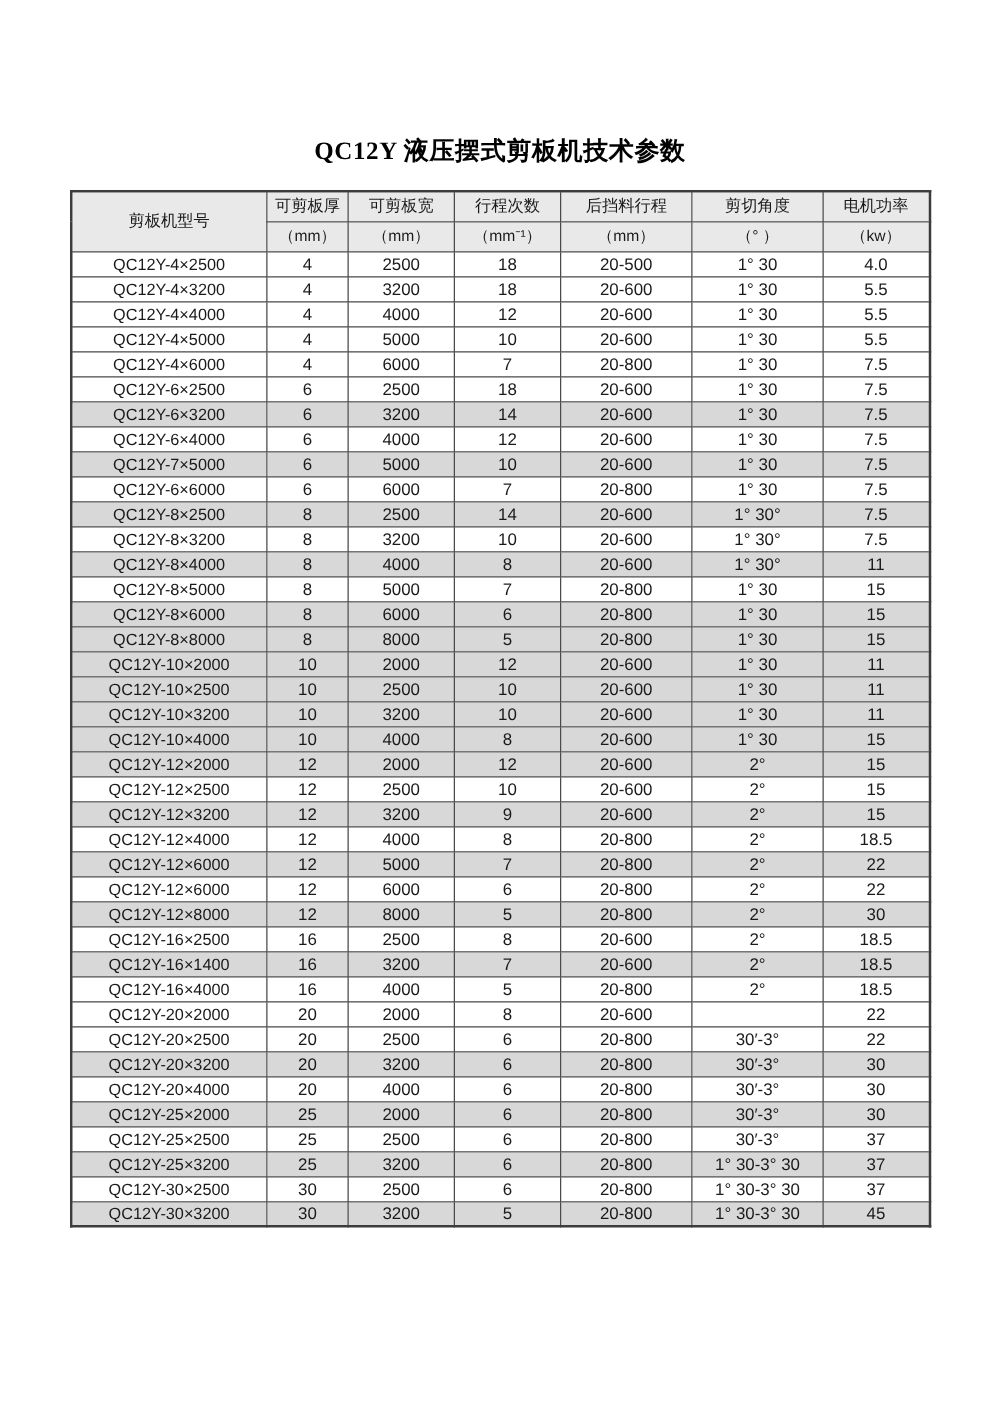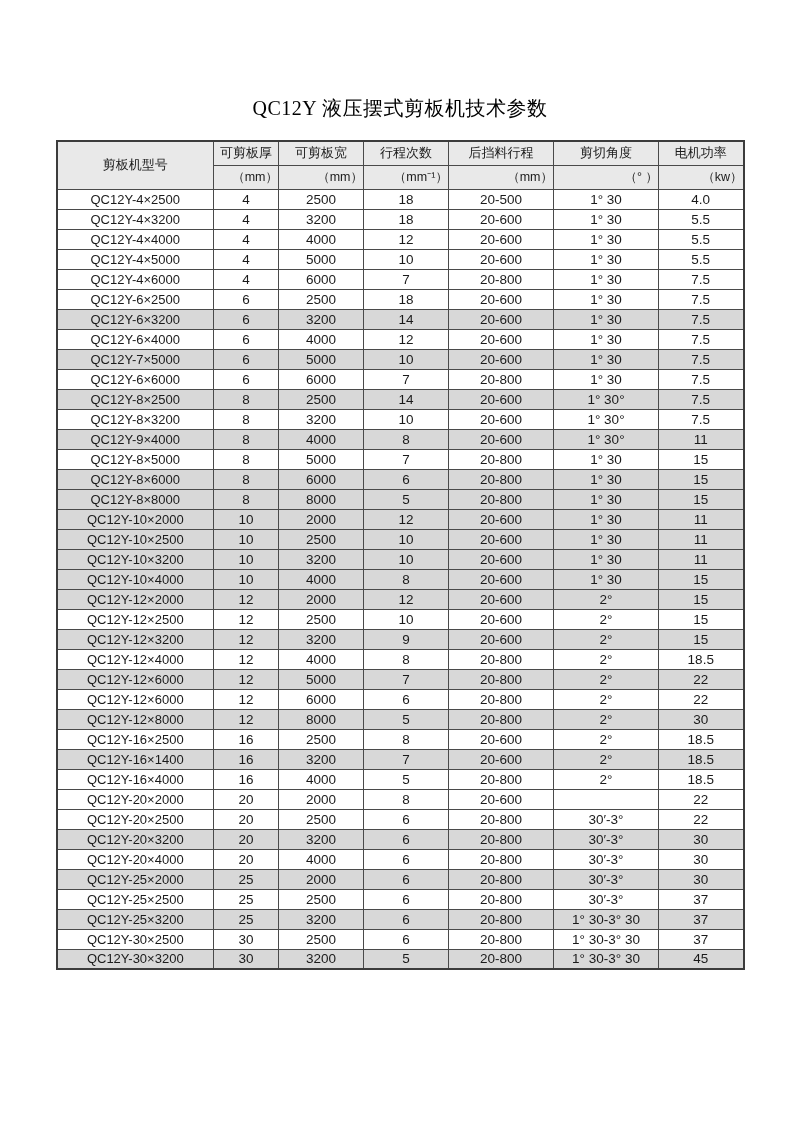--- a/index.html
+++ b/index.html
@@ -11,24 +11,24 @@
   }
   .page {
     width: 800px;
     height: 1131px;
     background: #ffffff;
     position: relative;
   }
   .page-title {
     padding-top: 95px;
     width: 687px;
-    margin: 0 auto 18px auto;
+    margin: 12px auto 18px auto;
     text-align: center;
     font-family: "Liberation Serif", serif;
-    font-weight: normal;
+    font-weight: bold;
     font-size: 20px;
     letter-spacing: 0.5px;
     color: #000000;
   }
   table.spec-table {
     width: 687px;
     margin: 0 auto;
     border-collapse: collapse;
     table-layout: fixed;
     border: 2px solid #3c3c3c;
@@ -45,21 +45,20 @@
   table.spec-table thead th {
     background: #e9e9e9;
     font-weight: normal;
     font-size: 13px;
     height: 24px;
     font-family: "Liberation Serif", serif;
   }
   table.spec-table thead th.unit-cell {
     font-family: "Liberation Sans", sans-serif;
     font-size: 12.5px;
-    text-align: right;
   }
   table.spec-table tbody td {
     height: 20px;
     font-size: 13.5px;
     background: #ffffff;
     font-family: "Liberation Sans", sans-serif;
   }
   table.spec-table tbody tr.shaded td {
     background: #d8d8d8;
   }
@@ -207,21 +206,21 @@
         <tr>
           <td class="model-cell">QC12Y-8×3200</td>
           <td>8</td>
           <td>3200</td>
           <td>10</td>
           <td>20-600</td>
           <td>1° 30°</td>
           <td>7.5</td>
         </tr>
         <tr class="shaded">
-          <td class="model-cell">QC12Y-9×4000</td>
+          <td class="model-cell">QC12Y-8×4000</td>
           <td>8</td>
           <td>4000</td>
           <td>8</td>
           <td>20-600</td>
           <td>1° 30°</td>
           <td>11</td>
         </tr>
         <tr>
           <td class="model-cell">QC12Y-8×5000</td>
           <td>8</td>

